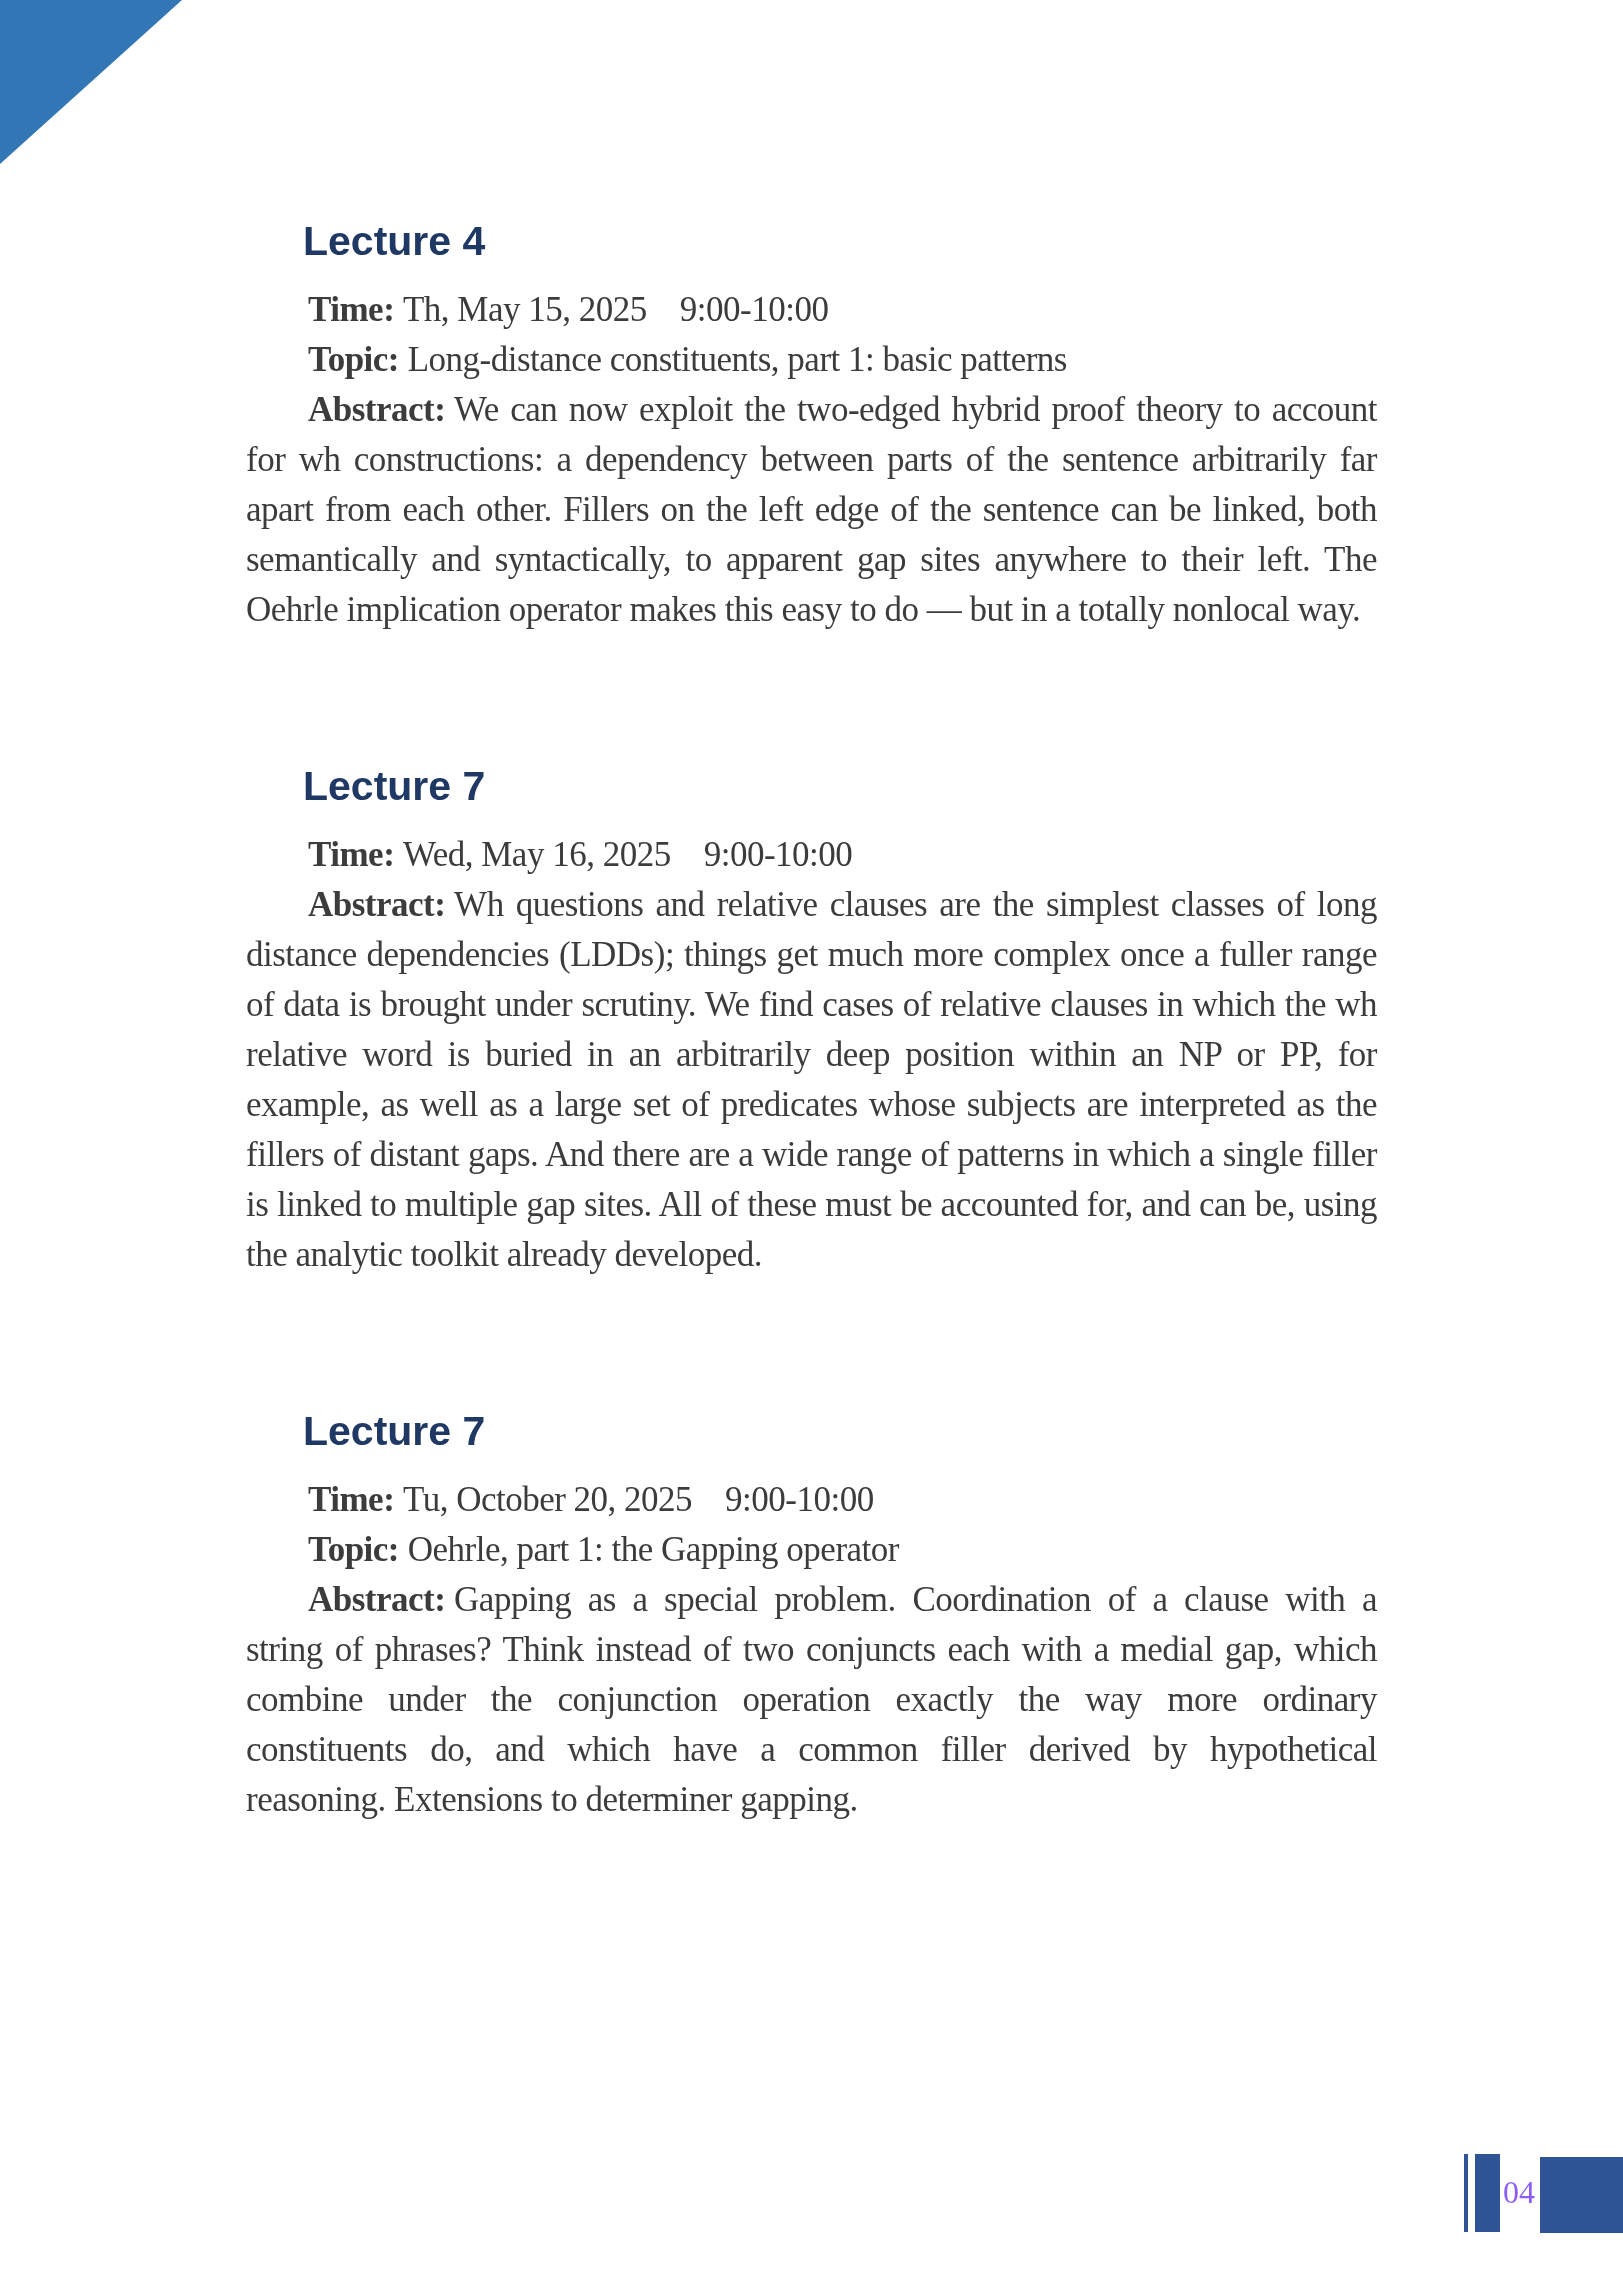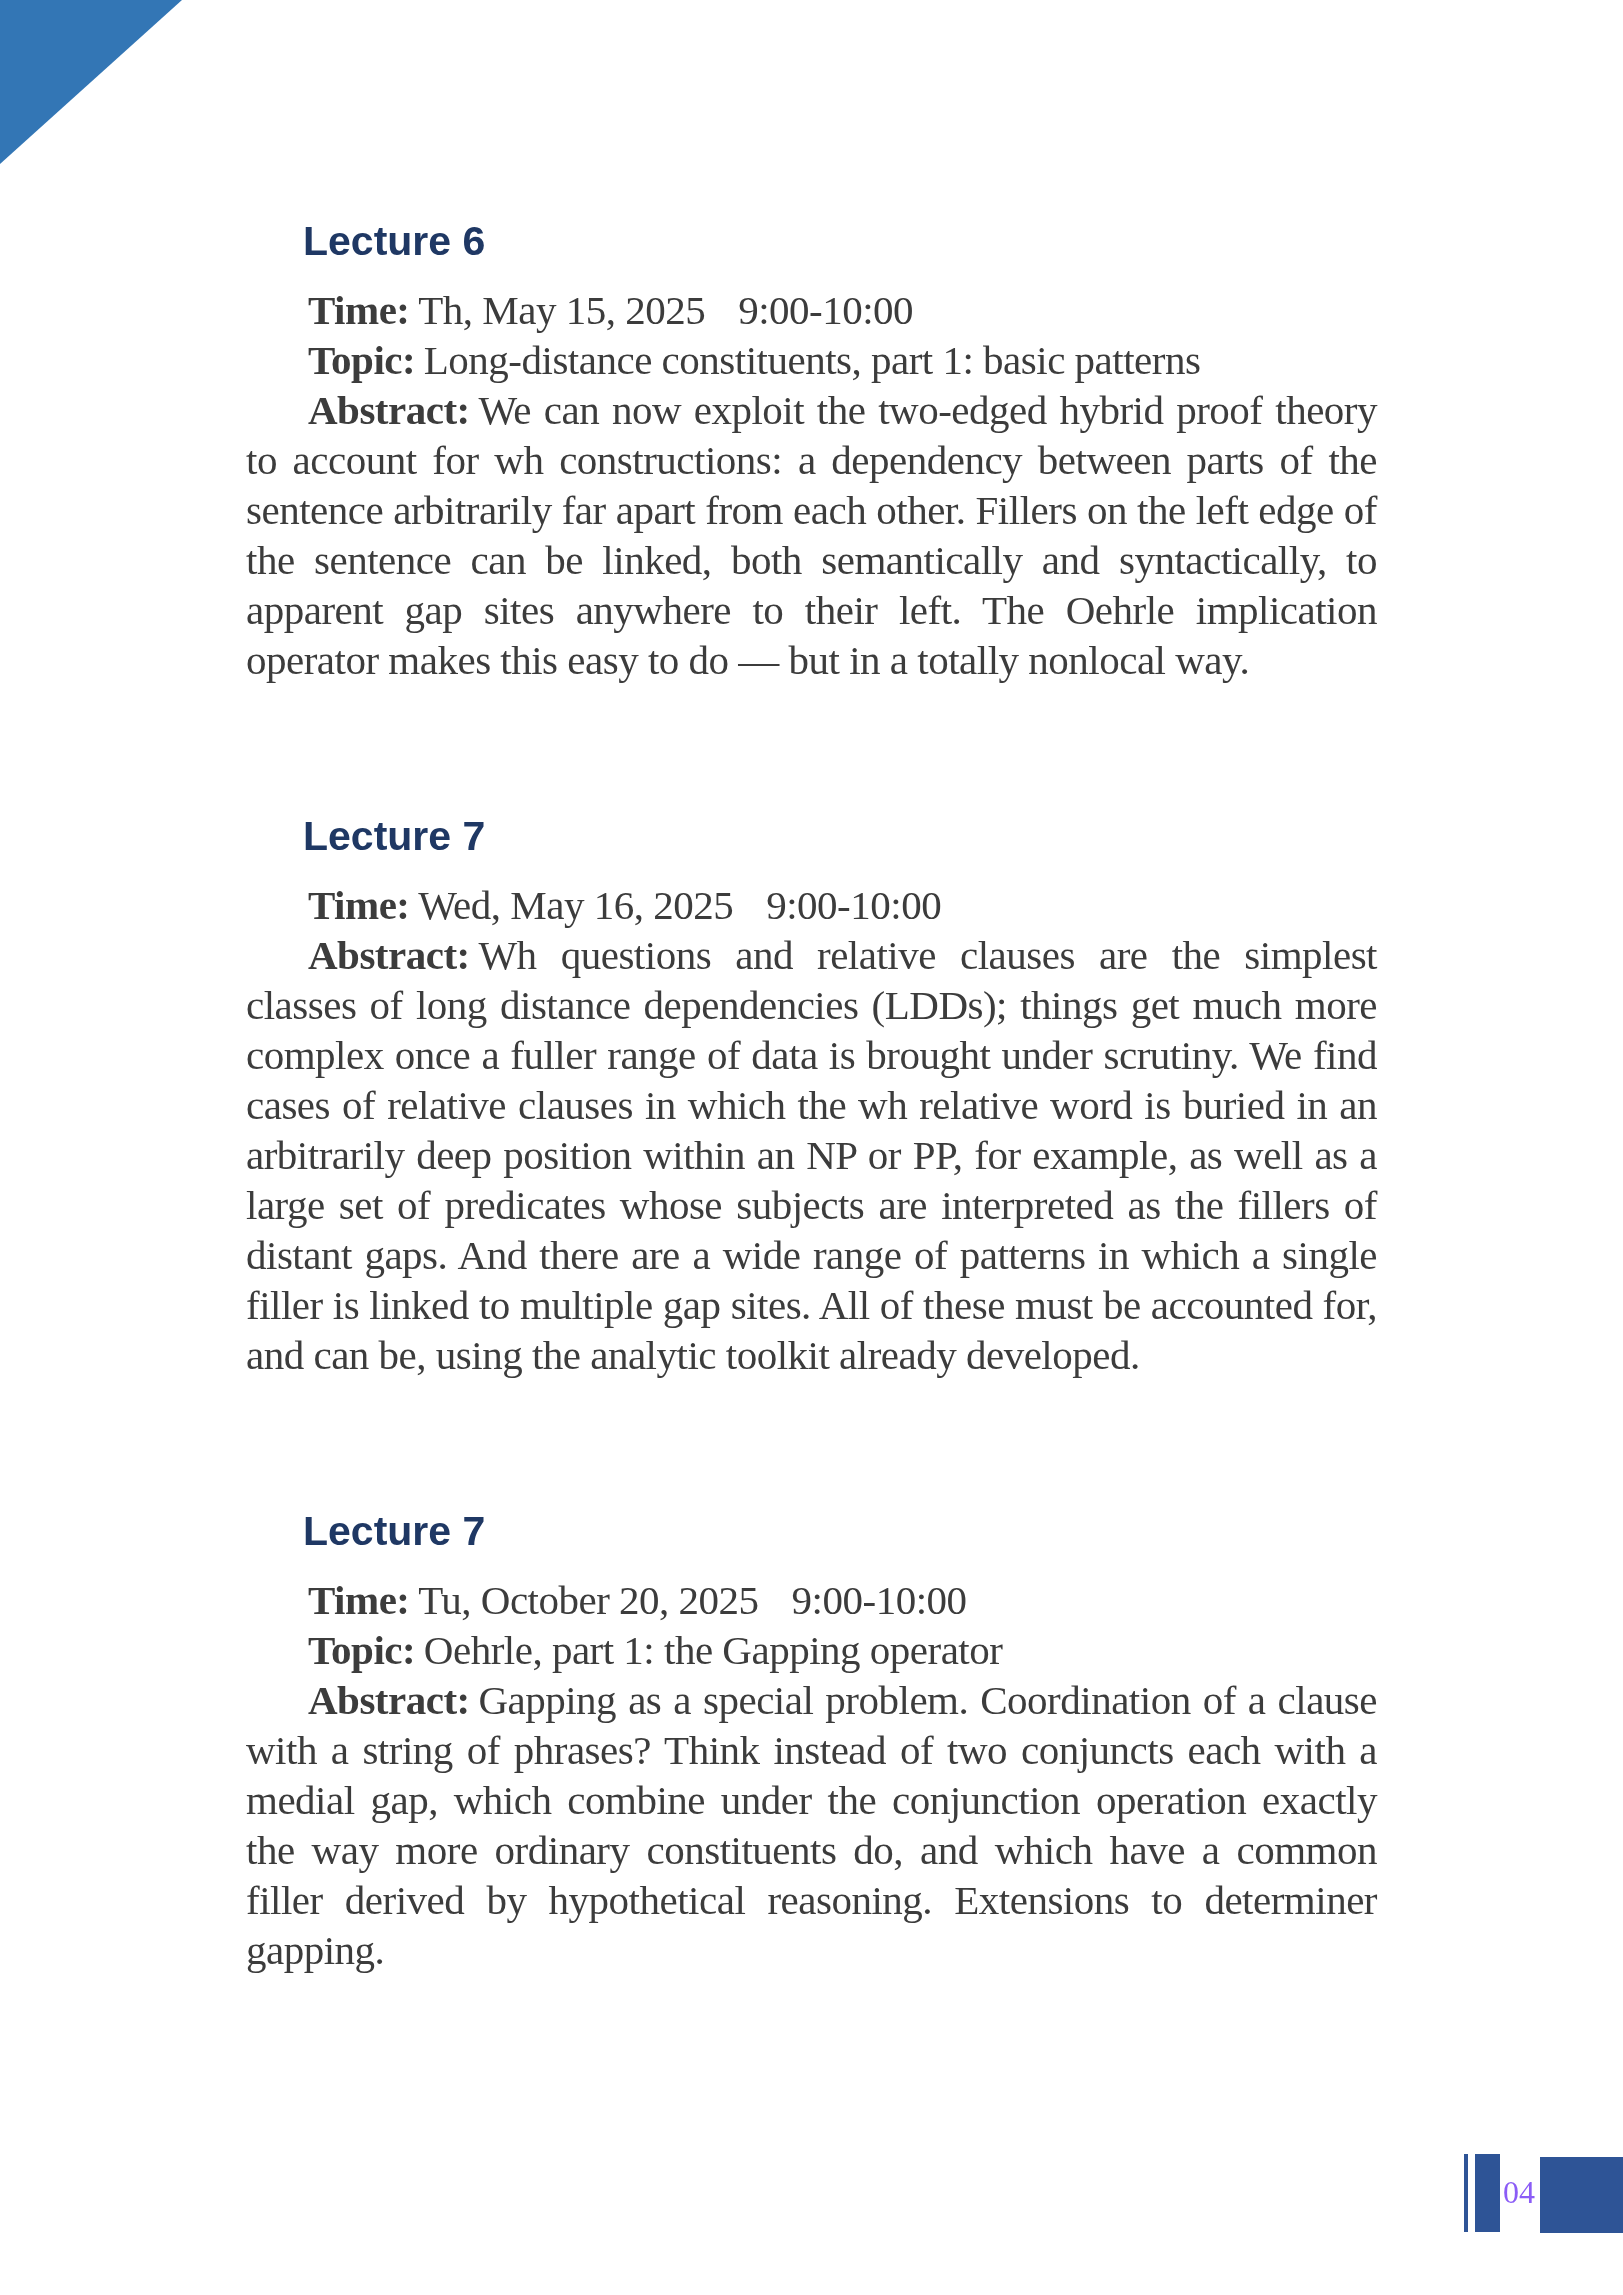--- a/index.html
+++ b/index.html
@@ -42,21 +42,21 @@
     font-family: "Liberation Sans", sans-serif;
     font-weight: bold;
     font-size: 41px;
     line-height: 51px;
     color: var(--heading, #1F3864);
     margin: 0 0 0 57px;
     letter-spacing: 0px;
   }
   .lecture p {
     margin: 0;
-    font-size: 41px;
+    font-size: 35px;
     line-height: 50px;
     letter-spacing: -0.5px;
     color: var(--body-text, #3C3C3C);
     text-align: justify;
     text-indent: 62px;
   }
   .lecture p.first-line { margin-top: 18px; }
   .label {
     font-weight: bold;
     color: var(--body-text, #3C3C3C);
@@ -94,21 +94,21 @@
 </head>
 <body>
 
 <div class="page">
 
   <div class="corner-triangle"></div>
 
   <main class="content">
 
     <section class="lecture">
-      <h2 class="lecture-title">Lecture 6</h2>
+      <h2 class="lecture-title">Lecture 4</h2>
       <p class="meta first-line"><span class="label">Time:</span><span>Th, May 15, 2025</span><span class="time-range">9:00-10:00</span></p>
       <p class="meta"><span class="label">Topic:</span><span>Long-distance constituents, part 1: basic patterns</span></p>
       <p class="abstract"><span class="label">Abstract:</span><span>We can now exploit the two-edged hybrid proof theory to account for wh constructions: a dependency between parts of the sentence arbitrarily far apart from each other. Fillers on the left edge of the sentence can be linked, both semantically and syntactically, to apparent gap sites anywhere to their left. The Oehrle implication operator makes this easy to do — but in a totally nonlocal way.</span></p>
     </section>
 
     <section class="lecture">
       <h2 class="lecture-title">Lecture 7</h2>
       <p class="meta first-line"><span class="label">Time:</span><span>Wed, May 16, 2025</span><span class="time-range">9:00-10:00</span></p>
       <p class="abstract"><span class="label">Abstract:</span><span>Wh questions and relative clauses are the simplest classes of long distance dependencies (LDDs); things get much more complex once a fuller range of data is brought under scrutiny. We find cases of relative clauses in which the wh relative word is buried in an arbitrarily deep position within an NP or PP, for example, as well as a large set of predicates whose subjects are interpreted as the fillers of distant gaps. And there are a wide range of patterns in which a single filler is linked to multiple gap sites. All of these must be accounted for, and can be, using the analytic toolkit already developed.</span></p>
     </section>

